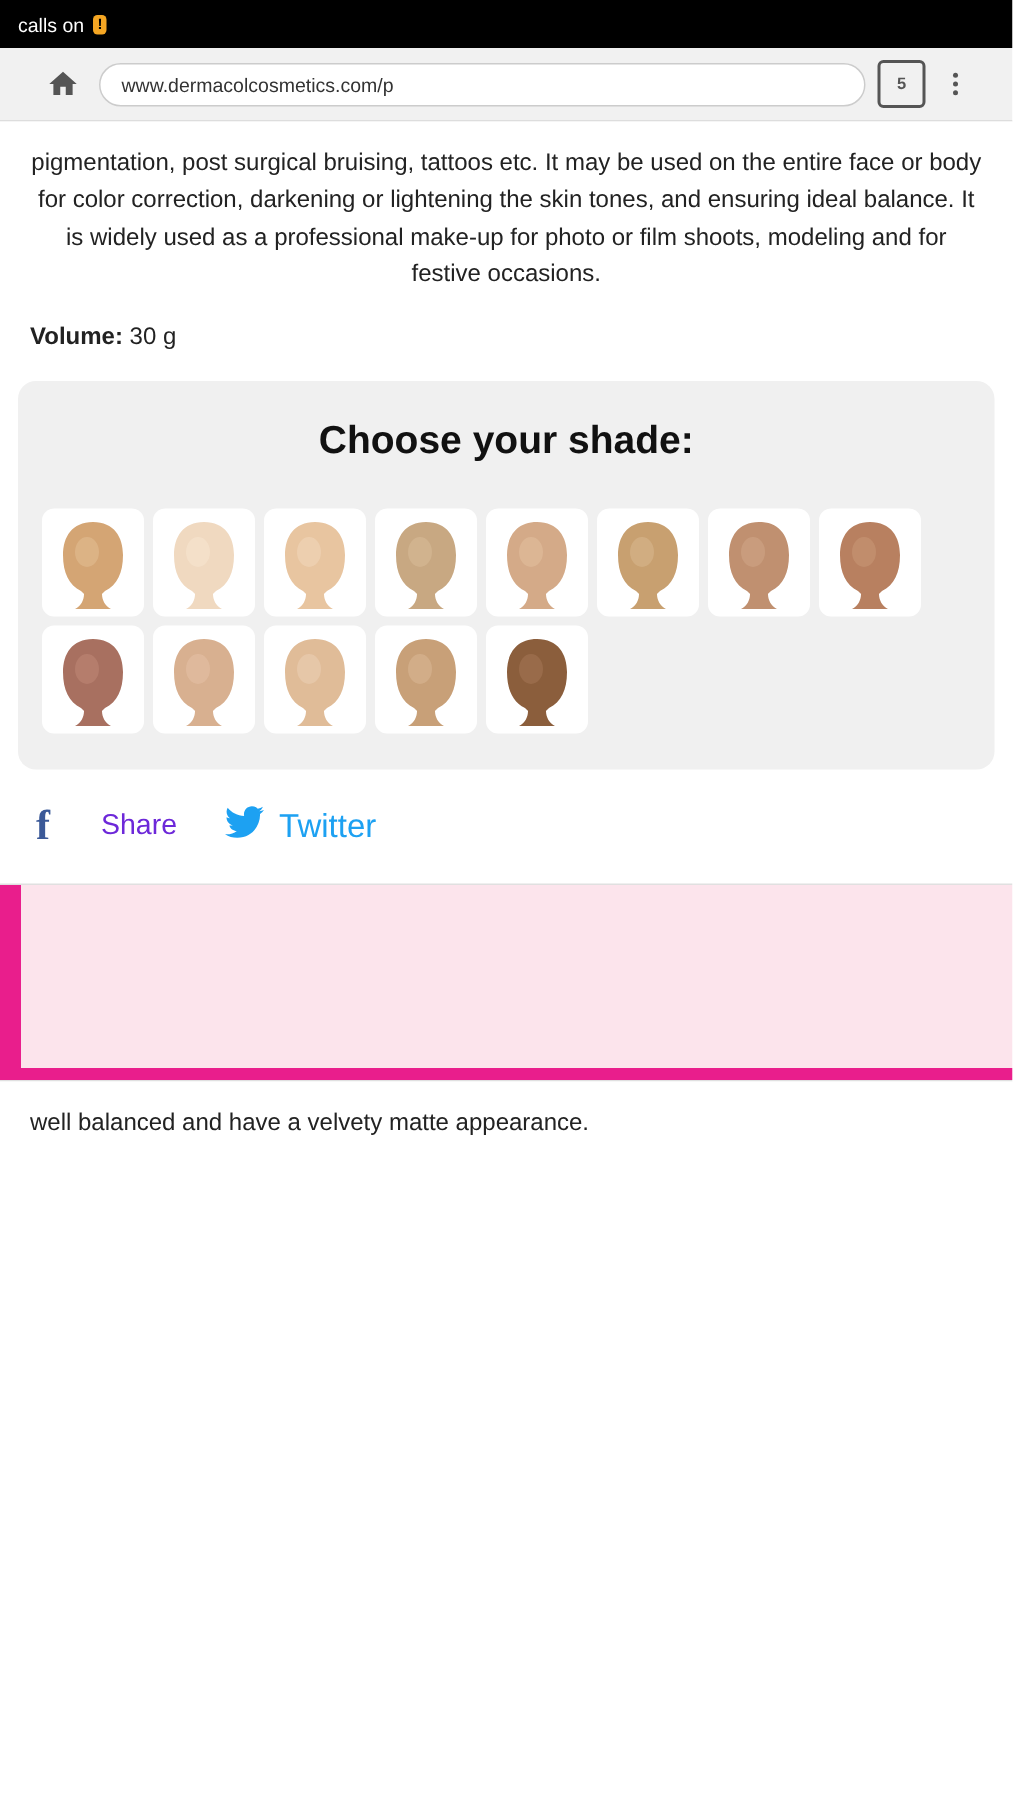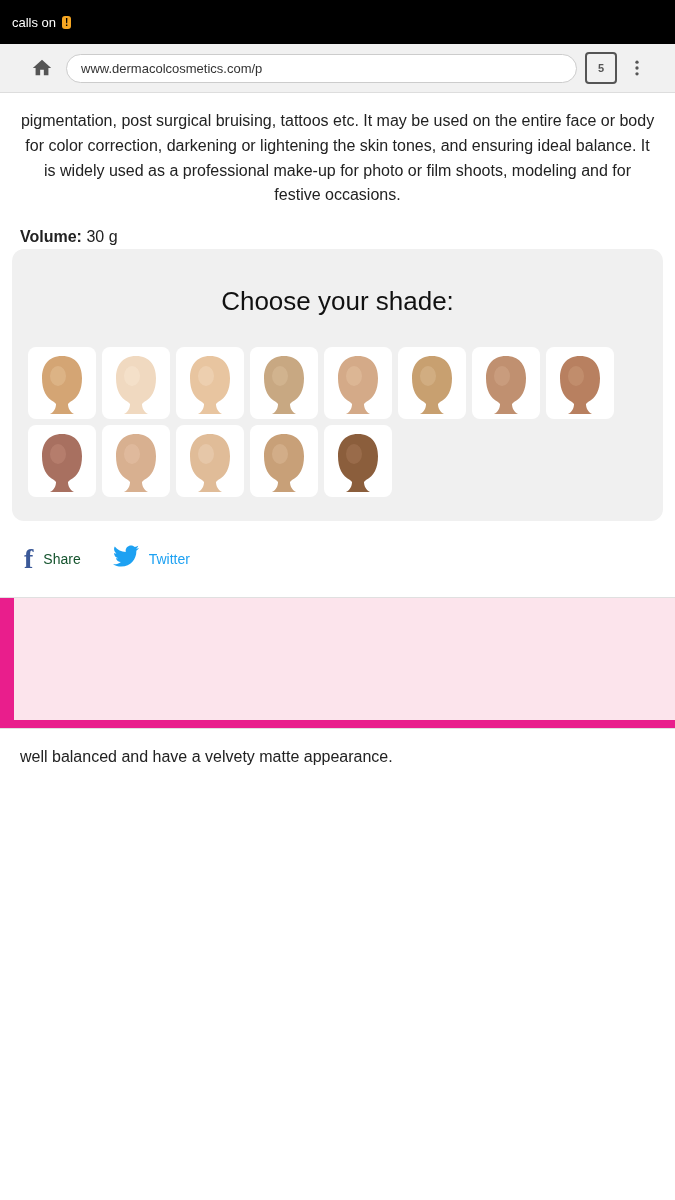--- a/index.html
+++ b/index.html
@@ -13,21 +13,21 @@
     }
 
     
     .status-bar {
       background: #000;
       color: #fff;
       display: flex;
       align-items: center;
       justify-content: space-between;
       padding: 4px 12px;
-      height: 44px;
+      height: 32px;
       font-size: 13px;
       text-align: center;
     }
     .status-left {
       display: flex;
       align-items: center;
       gap: 6px;
     }
     .status-right {
       display: flex;
@@ -106,42 +106,42 @@
 
     
     .product-text {
       padding: 16px 20px 12px 20px;
       font-size: 16px;
       line-height: 1.55;
       color: #222;
       text-align: center;
     }
     .volume-line {
-      padding: 8px 20px 3px 20px;
+      padding: 8px 20px 20px 20px;
       font-size: 16px;
       color: #222;
     }
     .volume-line strong {
       font-weight: bold;
     }
 
     
     .shade-section {
       margin: 0 12px;
       background: #f0f0f0;
       border-radius: 12px;
       padding: 20px 16px 24px 16px;
     }
     .shade-title {
       text-align: center;
       font-size: 26px;
-      font-weight: normal;
+      font-weight: bold;
       color: #111;
       margin-bottom: 30px;
-      margin-top: 17px;
+      margin-top: 4px;
     }
     .shade-grid {
       display: flex;
       flex-wrap: wrap;
       gap: 6px;
       justify-content: flex-start;
     }
     .shade-item {
       width: 68px;
       height: 72px;
@@ -174,30 +174,31 @@
       font-size: 18px;
       text-decoration: none;
     }
     .fb-icon {
       color: #3b5998;
       font-size: 28px;
       font-weight: bold;
       font-family: serif;
     }
     .share-label {
-      color: #14532d;
-      font-size: 14px;
+      color: #6d28d9;
+      font-size: 19px;
+      margin-left: 24px;
     }
     .tw-icon {
       color: #1da1f2;
       font-size: 22px;
     }
     .twitter-label {
       color: #1da1f2;
-      font-size: 14px;
+      font-size: 22px;
     }
 
     
     .pink-section {
       margin: 0;
       background: #fce4ec;
       min-height: 120px;
       position: relative;
     }
     .pink-bar {

